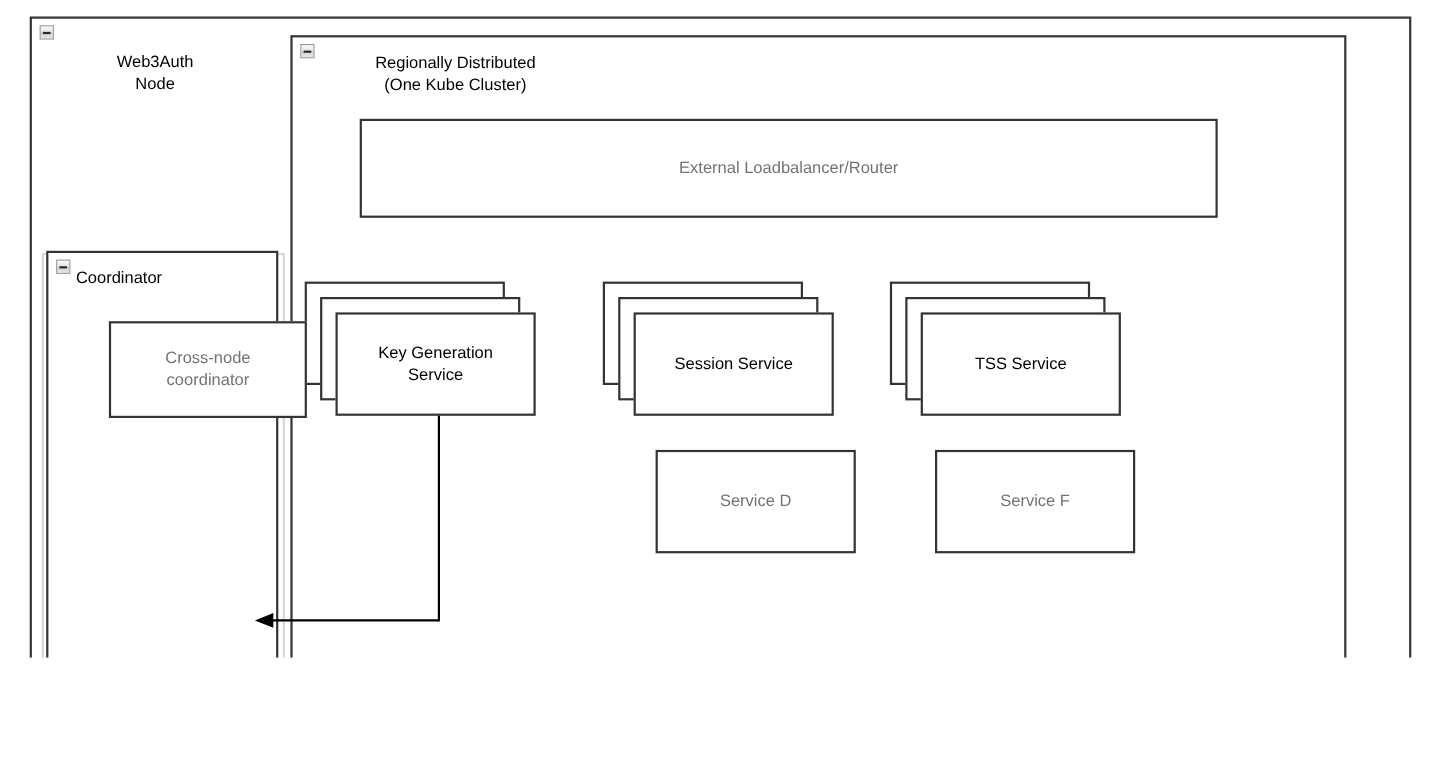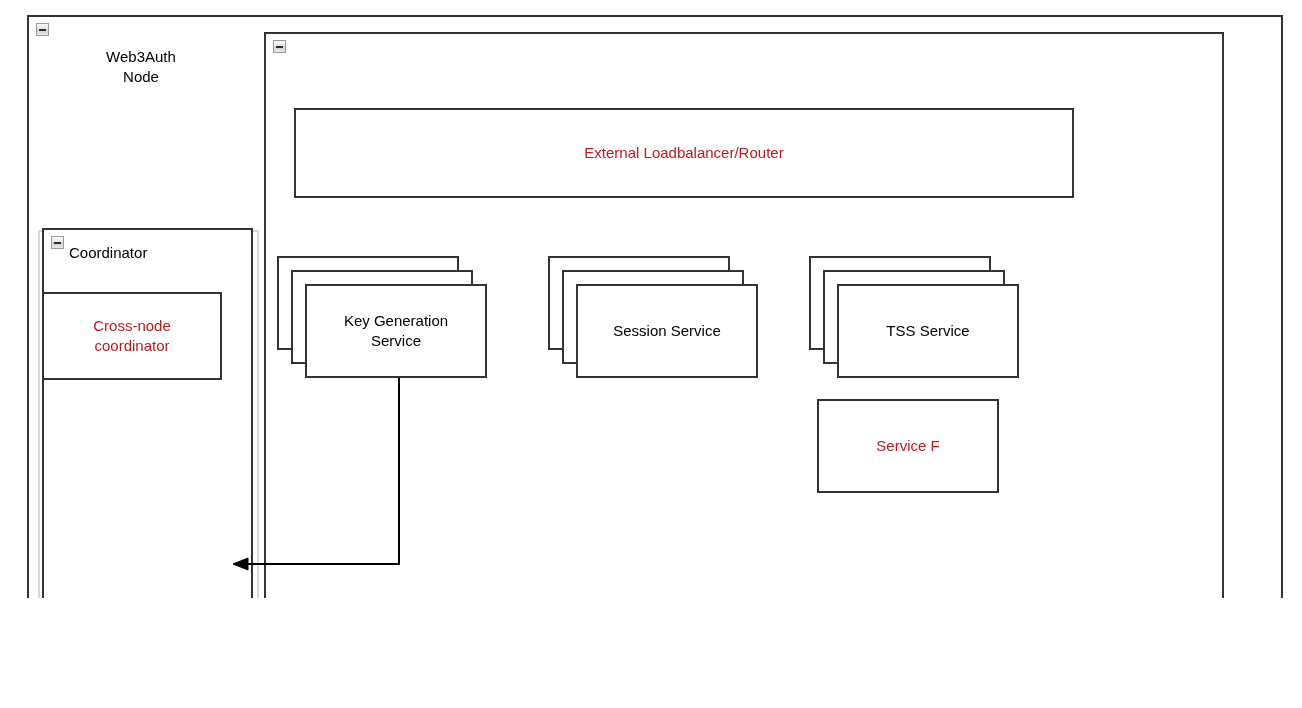--- a/index.html
+++ b/index.html
@@ -22,24 +22,25 @@
   
   .box {
     position: absolute;
     box-sizing: border-box;
     background: #ffffff;
     border: 2px solid #333333;
     display: flex;
     align-items: center;
     justify-content: center;
     text-align: center;
-    color: #b91c1c;
+    color: #737373;
     font-size: 15px;
     line-height: 1.35;
     white-space: pre-line;
+    margin-left: 33px;
   }
 
   
   .container-box {
     position: absolute;
     box-sizing: border-box;
     background: #ffffff;
     border: 2px solid #333333;
   }
   .container-box .title {
@@ -117,20 +118,22 @@
 <div id="canvas">
 
   <div class="container-box" style="left:27px; top:15px; width:1256px; height:677px;">
     <span class="collapse-icon" style="left:7px; top:6px;"></span>
     <span class="title" style="left:32px; top:30px; width:160px;">Web3Auth
 Node</span>
   </div>
 
   <div class="container-box" style="left:264px; top:32px; width:960px; height:604px;">
     <span class="collapse-icon" style="left:7px; top:6px;"></span>
+    <span class="title" style="left:33px; top:14px; width:230px;">Regionally Distributed
+(One Kube Cluster)</span>
   </div>
 
   <div class="box" style="left:294px; top:108px; width:780px; height:90px;">External Loadbalancer/Router</div>
 
   <div class="stack" style="left:548px; top:256px; width:212px; height:122px;">
     <div class="layer" style="left:0px;  top:0px;  width:182px; height:94px;"></div>
     <div class="layer" style="left:14px; top:14px; width:182px; height:94px;"></div>
     <div class="layer front" style="left:28px; top:28px; width:182px; height:94px;">Session Service</div>
   </div>
 
@@ -140,31 +143,32 @@
     <div class="layer front" style="left:28px; top:28px; width:182px; height:94px;">Key Generation
 Service</div>
   </div>
 
   <div class="stack" style="left:793px; top:256px; width:212px; height:122px;margin-left:16px;">
     <div class="layer" style="left:0px;  top:0px;  width:182px; height:94px;"></div>
     <div class="layer" style="left:14px; top:14px; width:182px; height:94px;"></div>
     <div class="layer front" style="left:28px; top:28px; width:182px; height:94px;">TSS Service</div>
   </div>
 
+  <div class="box" style="left:563px; top:409px; width:182px; height:94px;">Service D</div>
 
-  <div class="box" style="left:817px; top:399px; width:182px; height:94px;">Service F</div>
+  <div class="box" style="left:817px; top:409px; width:182px; height:94px;">Service F</div>
 
   <div class="shadow-frame" style="left:38px; top:230px; width:221px; height:424px;"></div>
 
   <div class="container-box" style="left:42px; top:228px; width:211px; height:420px;">
     <span class="collapse-icon" style="left:7px; top:6px;"></span>
     <span class="title" style="left:25px; top:13px; width:140px; text-align:left;">Coordinator</span>
   </div>
 
-  <div class="box" style="left:42px; top:292px; width:180px; height:88px;">Cross-node
+  <div class="box" style="left:66px; top:292px; width:180px; height:88px;">Cross-node
 coordinator</div>
 
 
 
   <svg class="connector">
     <polyline points="399,378 399,564 243,564" fill="none" stroke="#000000" stroke-width="2"></polyline>
     <polygon points="233,564 248,558 248,570" fill="#000000" stroke="#000000" stroke-width="1"></polygon>
   </svg>
 
 </div>

